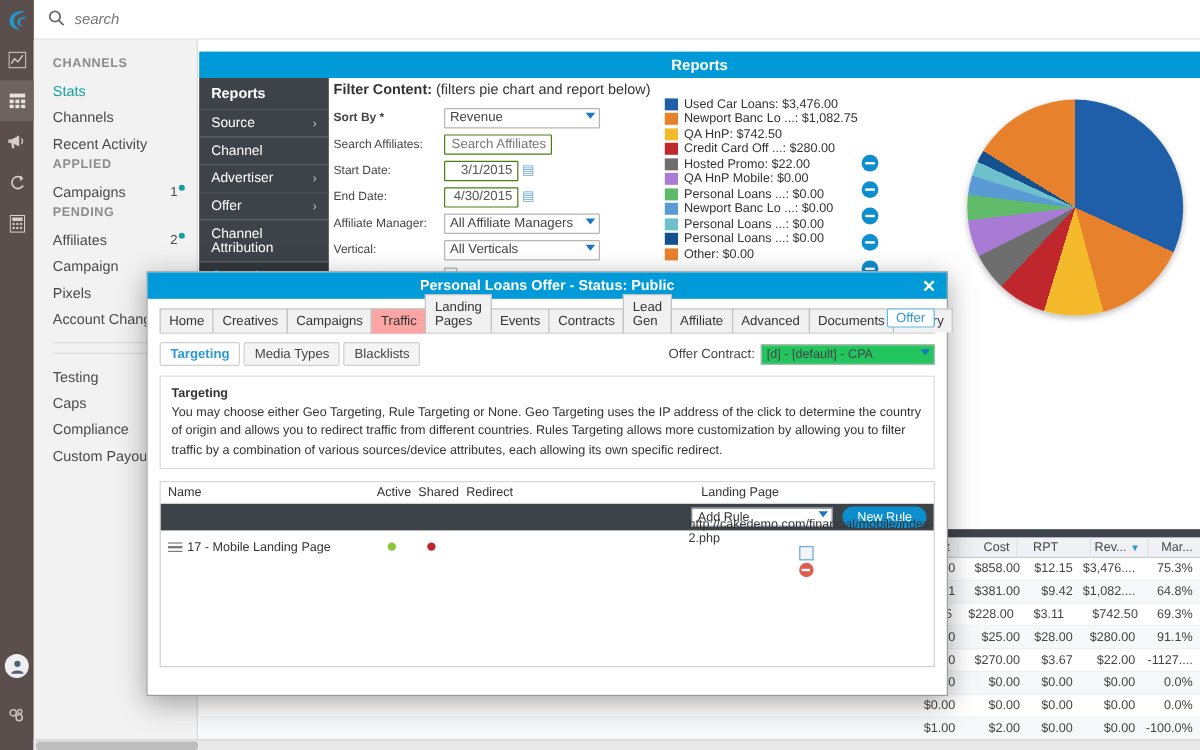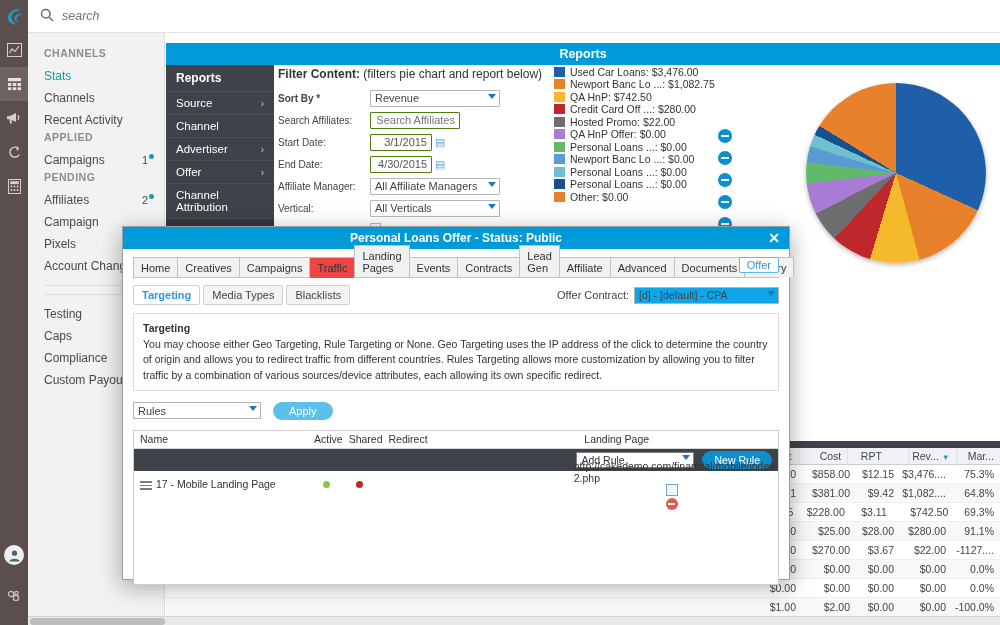--- a/index.html
+++ b/index.html
@@ -128,21 +128,21 @@
   .cal-ico { margin-left: 3px; color: #6aa9d8; font-size: 11px; }
   .minus-btn {
     position: absolute; left: 348px; width: 14px; height: 14px;
     border-radius: 50%; background: #0d8ecf;
     display: flex; align-items: center; justify-content: center;
   }
   .minus-btn i { display:block; width:8px; height:2px; background:#fff; }
   .chk { width: 11px; height: 11px; border: 1px solid #aeb8c2; background: #f7fafc; }
 
   
-  #legend { position: absolute; left: 388px; top: 1px; }
+  #legend { position: absolute; left: 388px; top: 16px; }
   .lg-row { display: flex; align-items: center; height: 11px; margin-bottom: 1.5px; }
   .lg-sw { width: 11px; height: 10px; margin-right: 5px; }
   .lg-tx { font-size: 10.5px; color: #333; white-space: nowrap; }
 
   
   #pie-wrap { position: absolute; left: 640px; top: 18px; width: 190px; height: 190px; }
   #pie { width: 180px; height: 180px; border-radius: 50%; box-shadow: 0 2px 5px rgba(0,0,0,.28); }
 
   
   #bg-table { position: absolute; left: 0; bottom: 0; right: 0; top: 300px; }
@@ -184,40 +184,40 @@
     font-weight: bold; cursor: pointer; line-height: 16px;
   }
   #modal-body { padding: 8px 10px 0 10px; position: relative; height: 330px; }
 
   #tabs-main { display: flex; align-items: flex-end; border-bottom: 1px solid #c2c2c2; height: 21px; }
   .tab {
     font-size: 11px; color: #333; padding: 4px 7px 3px 7px;
     border: 1px solid #c2c2c2; border-bottom: none; background: #f1f1f1;
     margin-right: -1px; cursor: pointer; line-height: 12px;
   }
-  .tab.active { background: #ef4444; position: relative; top: 1px; padding-bottom: 4px; }
+  .tab.active { background: #fca5a5; position: relative; top: 1px; padding-bottom: 4px; }
   #offer-pill {
     position: absolute; right: 10px; top: 8px;
     border: 1px solid #5cb9e8; color: #2d9ad6; font-size: 11px;
     padding: 1px 7px; border-radius: 2px; background: #fff;
   }
   #subtabs-row { display: flex; align-items: center; margin-top: 7px; position: relative; }
   .subtab {
     font-size: 11px; padding: 3px 8px; border: 1px solid #cfcfcf;
     background: #f4f4f4; color: #444; margin-right: 3px; cursor: pointer;
     border-radius: 2px;
   }
   .subtab.active { color: #2d9ad6; background: #fff; font-weight: bold; }
   #contract-wrap {
     position: absolute; right: 0; display: flex; align-items: center;
   }
   #contract-label { font-size: 11px; color: #444; margin-right: 5px; }
   #contract-sel {
     width: 145px; height: 17px; border: 1px solid #b5b5b5; font-size: 10.5px;
-    color: #444; background: #0ea5e9; padding: 0 16px 0 4px; appearance: none;
+    color: #444; background: #22c55e; padding: 0 16px 0 4px; appearance: none;
     -webkit-appearance: none; font-family: "Liberation Sans", sans-serif;
   }
   #info-box {
     margin-top: 8px; border: 1px solid #dcdcdc; background: #fff;
     padding: 7px 9px; font-size: 10.5px; line-height: 1.45; color: #333;
   }
   #info-box b { display: block; margin-bottom: 1px; font-size: 10.5px; }
   #rules-ctl { display: flex; align-items: center; margin-top: 11px; }
   #rules-sel {
     width: 128px; height: 17px; border: 1px solid #b5b5b5; font-size: 11px;
@@ -508,21 +508,21 @@
       <div class="lg-row">
         <span class="lg-sw" style="background: rgb(192, 39, 45);"></span>
         <span class="lg-tx">Credit Card Off ...: $280.00</span>
       </div>
       <div class="lg-row">
         <span class="lg-sw" style="background: rgb(110, 110, 110);"></span>
         <span class="lg-tx">Hosted Promo: $22.00</span>
       </div>
       <div class="lg-row">
         <span class="lg-sw" style="background: rgb(168, 123, 212);"></span>
-        <span class="lg-tx">QA HnP Offer: $0.00</span>
+        <span class="lg-tx">QA HnP Mobile: $0.00</span>
       </div>
       <div class="lg-row">
         <span class="lg-sw" style="background: rgb(95, 187, 106);"></span>
         <span class="lg-tx">Personal Loans ...: $0.00</span>
       </div>
       <div class="lg-row">
         <span class="lg-sw" style="background: rgb(91, 155, 213);"></span>
         <span class="lg-tx">Newport Banc Lo ...: $0.00</span>
       </div>
       <div class="lg-row">
@@ -656,27 +656,20 @@
           <span class="sel-arrow"></span>
         </span>
       </div>
     </div>
 
     <div id="info-box">
       <b>Targeting</b>
       <span>You may choose either Geo Targeting, Rule Targeting or None. Geo Targeting uses the IP address of the click to determine the country of origin and allows you to redirect traffic from different countries. Rules Targeting allows more customization by allowing you to filter traffic by a combination of various sources/device attributes, each allowing its own specific redirect.</span>
     </div>
 
-    <div id="rules-ctl">
-      <span class="fctl">
-        <select id="rules-sel"><option>Rules</option></select>
-        <span class="sel-arrow"></span>
-      </span>
-      <button id="apply-btn">Apply</button>
-    </div>
 
     <div id="rules-panel">
       <div id="rules-head">
           <div style="width: 222px;">Name</div>
           <div style="width: 42px; text-align: center;">Active</div>
           <div style="width: 42px; text-align: center;">Shared</div>
           <div style="width: 250px;">Redirect</div>
           <div style="width: 255px;">Landing Page</div>
         </div>
       <div id="rules-toolbar">

